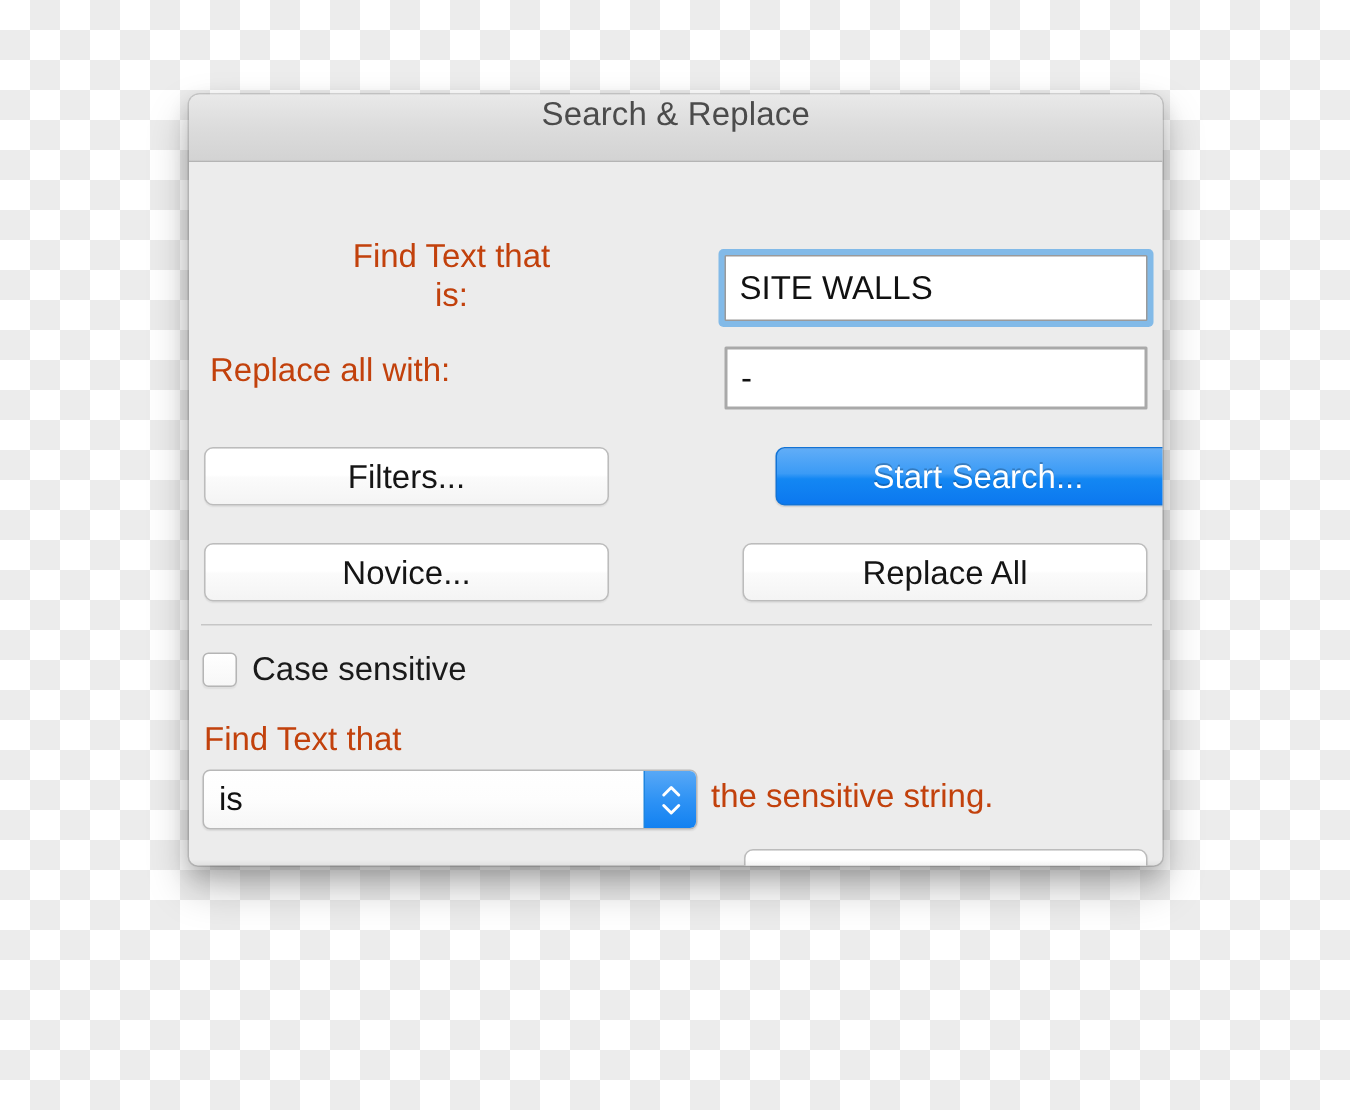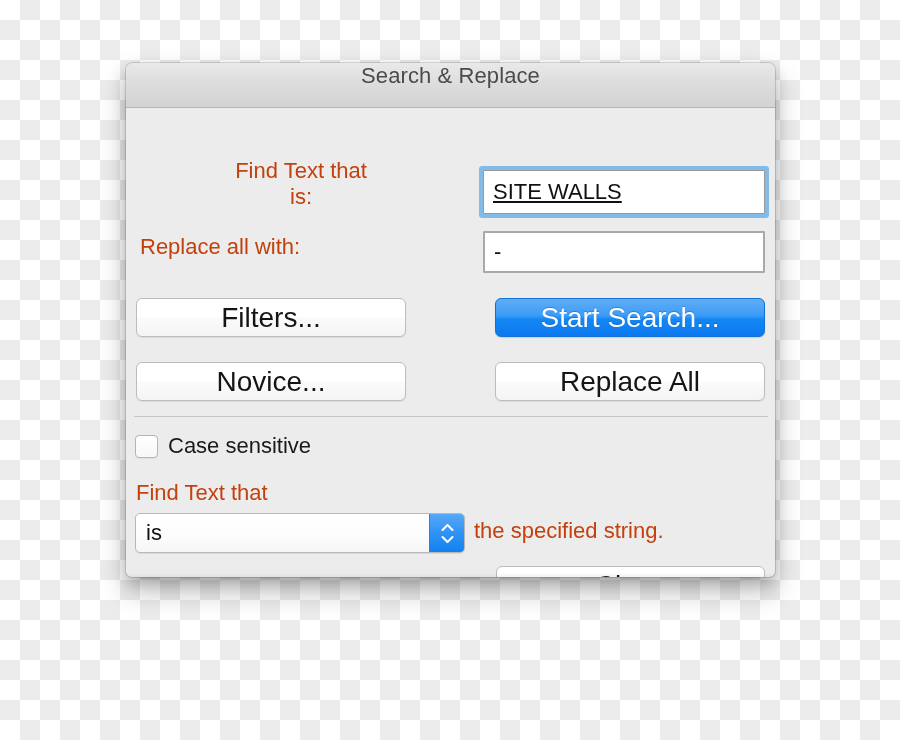--- a/index.html
+++ b/index.html
@@ -85,35 +85,34 @@
     padding-left: 9px;
     overflow: hidden;
     white-space: nowrap;
   }
   #field-find {
     left: 357px; top: 62px;
     width: 282px; height: 44px;
     border: 1px solid #9a9a9a;
     border-radius: 1px;
     box-shadow: 0 0 0 4px rgba(112,177,232,0.85);
-    text-decoration: underline;
   }
   #field-replace {
     left: 357px; top: 123px;
     width: 282px; height: 42px;
     border: 2px solid #a9a9a9;
     border-radius: 1px;
   }
 
   
   .btn {
     position: absolute;
     box-sizing: border-box;
     border-radius: 6px;
-    font-size: 28px;
+    font-size: 22px;
     display: flex;
     align-items: center;
     justify-content: center;
     user-select: none;
     cursor: default;
   }
   .btn-default-style {
     background: linear-gradient(to bottom, #ffffff 0%, #ffffff 48%, #fbfbfb 52%, #f4f4f4 100%);
     border: 1px solid #bcbcbc;
     color: #151515;
@@ -121,21 +120,21 @@
   }
   .btn-blue {
     background: linear-gradient(to bottom, #61adf7 0%, #3b9bf6 45%, #1387f3 55%, #0c78ef 100%);
     border: 1px solid #1273d6;
     color: #ffffff;
     text-shadow: 0 -1px 0 rgba(0,0,0,0.22);
     box-shadow: 0 1px 1px rgba(0,0,0,0.12);
   }
 
   #btn-filters      { left: 10px;  top: 190px; width: 270px; height: 39px; }
-  #btn-start-search { left: 369px; top: 190px; width: 270px; height: 39px; }
+  #btn-start-search { left: 391px; top: 190px; width: 270px; height: 39px; }
   #btn-novice       { left: 10px;  top: 254px; width: 270px; height: 39px; }
   #btn-replace-all  { left: 369px; top: 254px; width: 270px; height: 39px; }
   #btn-close        { left: 370px; top: 458px; width: 269px; height: 39px; }
 
   
   .separator {
     position: absolute;
     left: 8px;
     top: 308px;
     width: 634px;
@@ -257,20 +256,20 @@
       <div id="popup-arrows">
         <svg width="15" height="9" viewBox="0 0 15 9" aria-hidden="true">
           <polyline points="2.5,7 7.5,2 12.5,7" fill="none" stroke="#ffffff" stroke-width="2" stroke-linecap="round" stroke-linejoin="round"></polyline>
         </svg>
         <svg width="15" height="9" viewBox="0 0 15 9" aria-hidden="true">
           <polyline points="2.5,2 7.5,7 12.5,2" fill="none" stroke="#ffffff" stroke-width="2" stroke-linecap="round" stroke-linejoin="round"></polyline>
         </svg>
       </div>
     </div>
 
-    <div class="label" id="lbl-specified">the specified string.</div>
+    <div class="label" id="lbl-specified">the sensitive string.</div>
 
     <div class="btn btn-default-style" id="btn-close">Close</div>
 
   </div>
 
   <div class="dialog-bottom-shade"></div>
 </div>
 
 </body></html>

